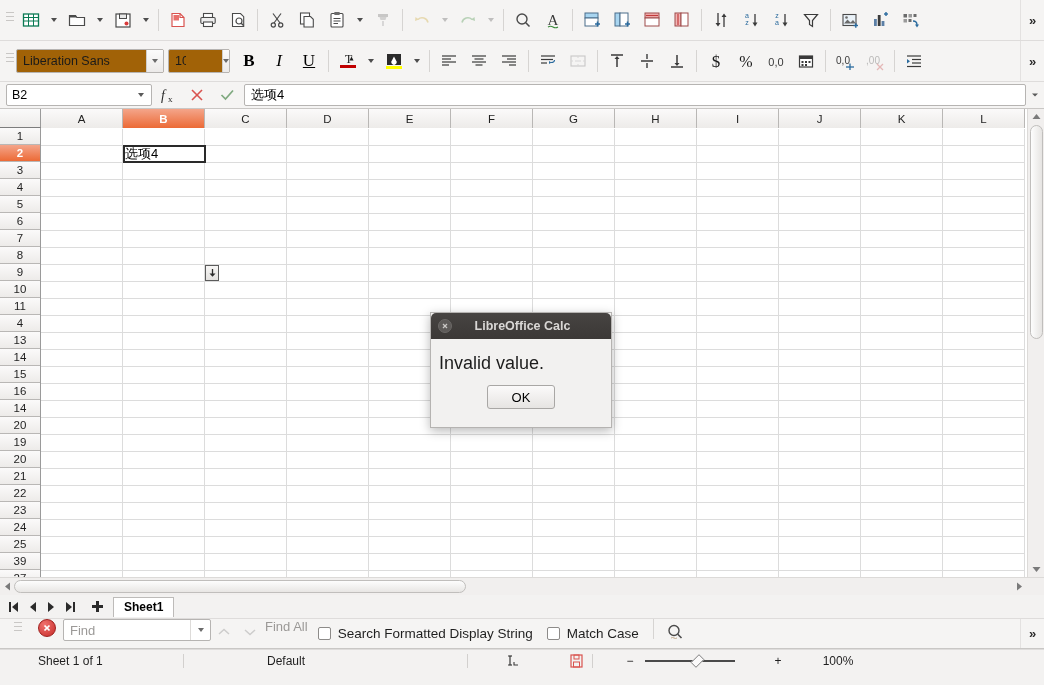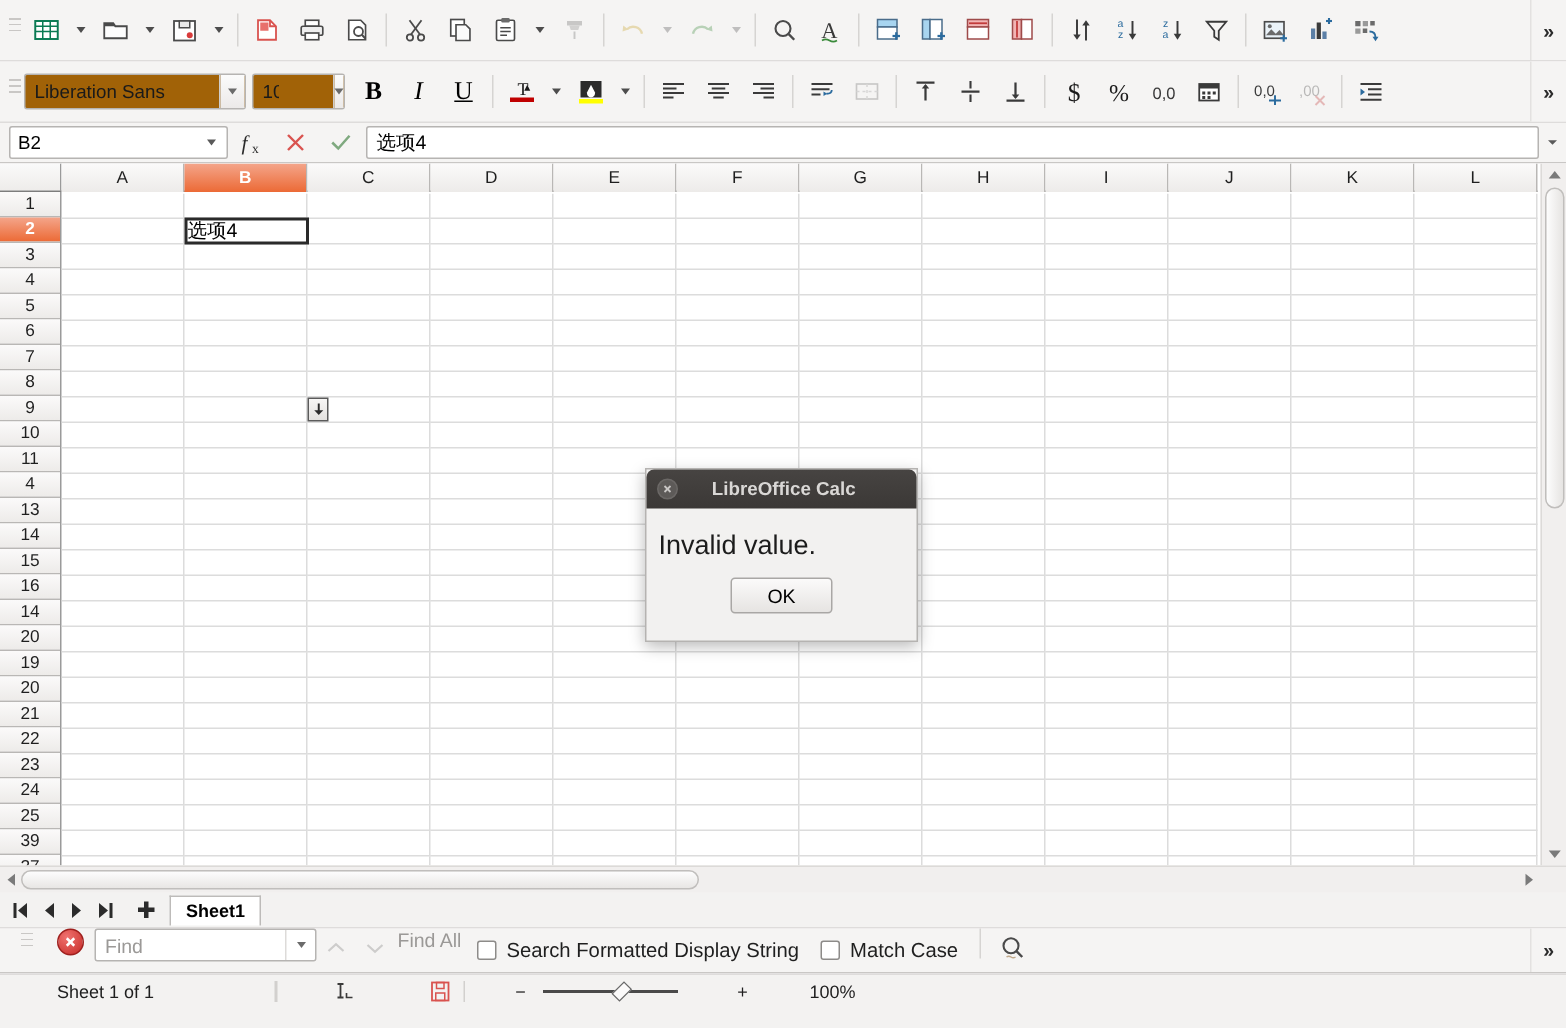--- a/index.html
+++ b/index.html
@@ -1439,20 +1439,21 @@
           <line x1="12.8" y1="12.3" x2="16.5" y2="16" stroke="#4a4a4a" stroke-width="1.6"></line>
           <path d="M6 16q1.5-1 3 0t3 0" fill="none" stroke="#c0a88a" stroke-width="1"></path>
         </svg>
     </div>
     <div class="overflow" style="height:29px">»</div>
   </div>
 
   <div id="status-bar">
     <div class="sb-cell" style="width:155px;padding-left:10px">Sheet 1 of 1</div>
     <div class="sb-div"></div>
+    <div class="sb-cell" style="width:255px;padding-left:55px">Default</div>
     <div class="sb-div"></div>
     <div class="sb-cell" style="width:36px;justify-content:center">
       <svg width="16" height="14" viewBox="0 0 16 14">
           <line x1="4" y1="2" x2="4" y2="11" stroke="#3a3a3a" stroke-width="1.2"></line>
           <line x1="2" y1="2" x2="6" y2="2" stroke="#3a3a3a" stroke-width="1.2"></line>
           <line x1="2" y1="11" x2="6" y2="11" stroke="#3a3a3a" stroke-width="1.2"></line>
           <path d="M8 8v3h4" fill="none" stroke="#3a3a3a" stroke-width="1.1"></path>
         </svg>
     </div>
     <div class="sb-cell" style="width:32px;justify-content:center">

